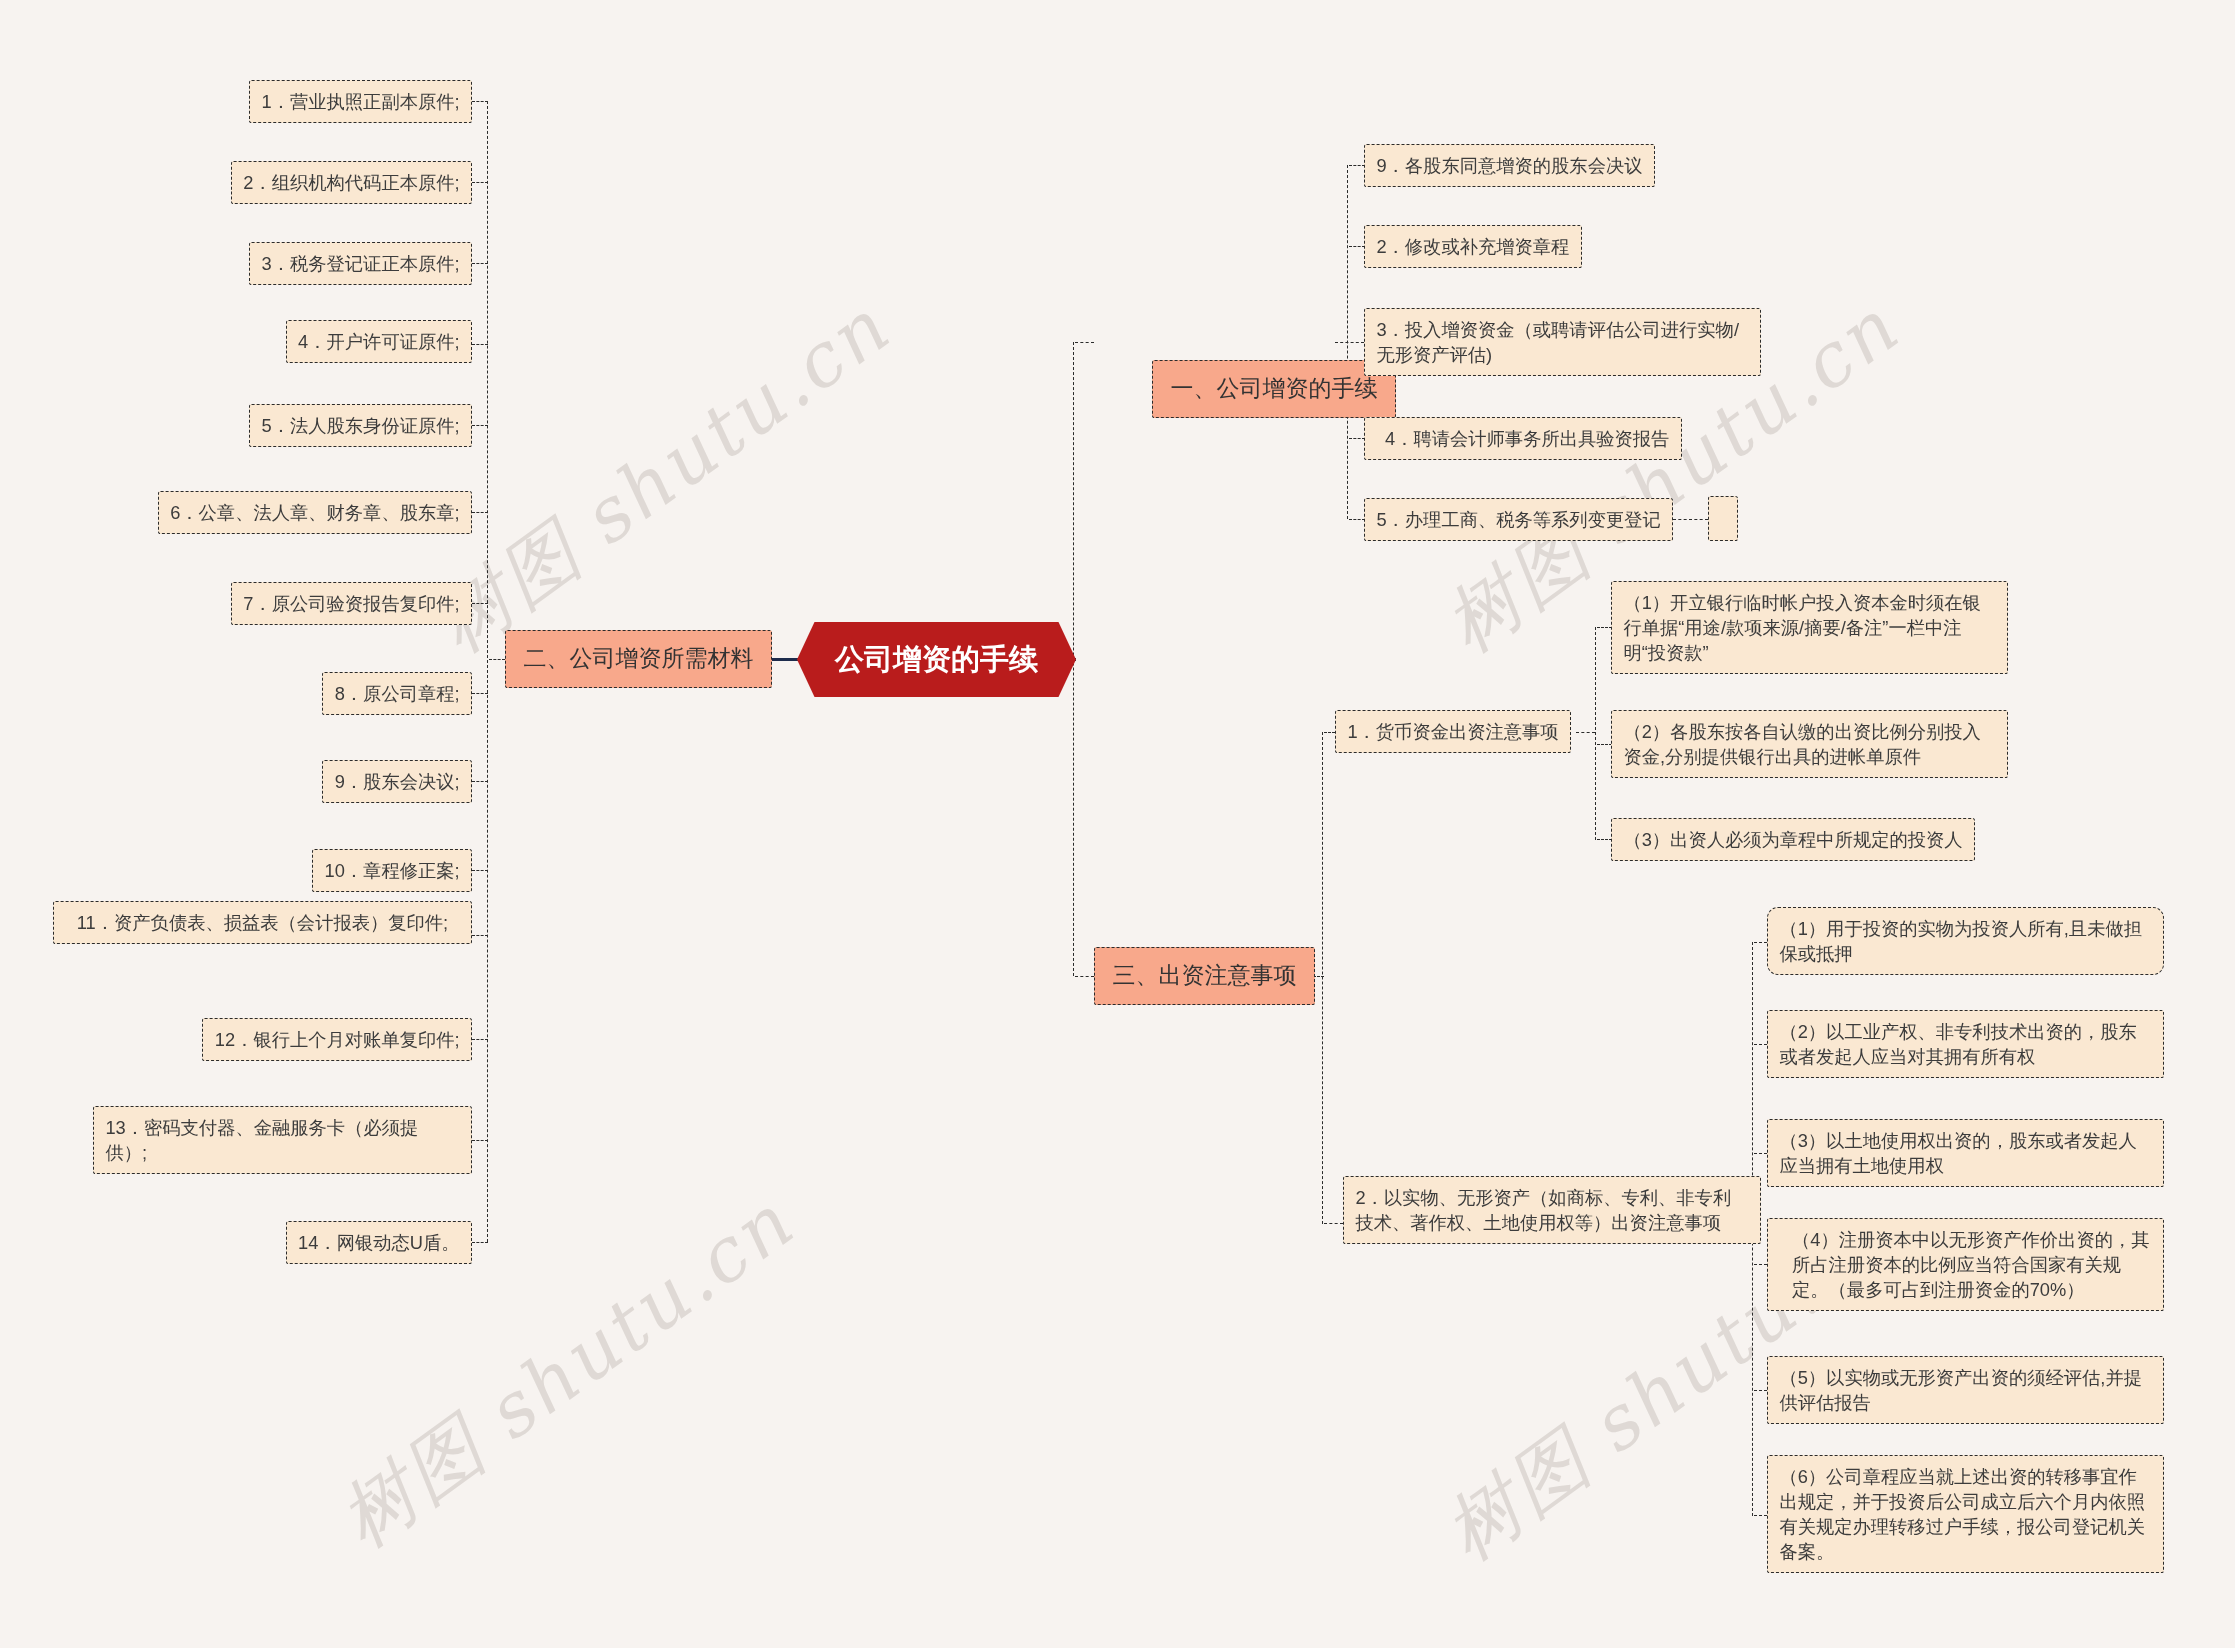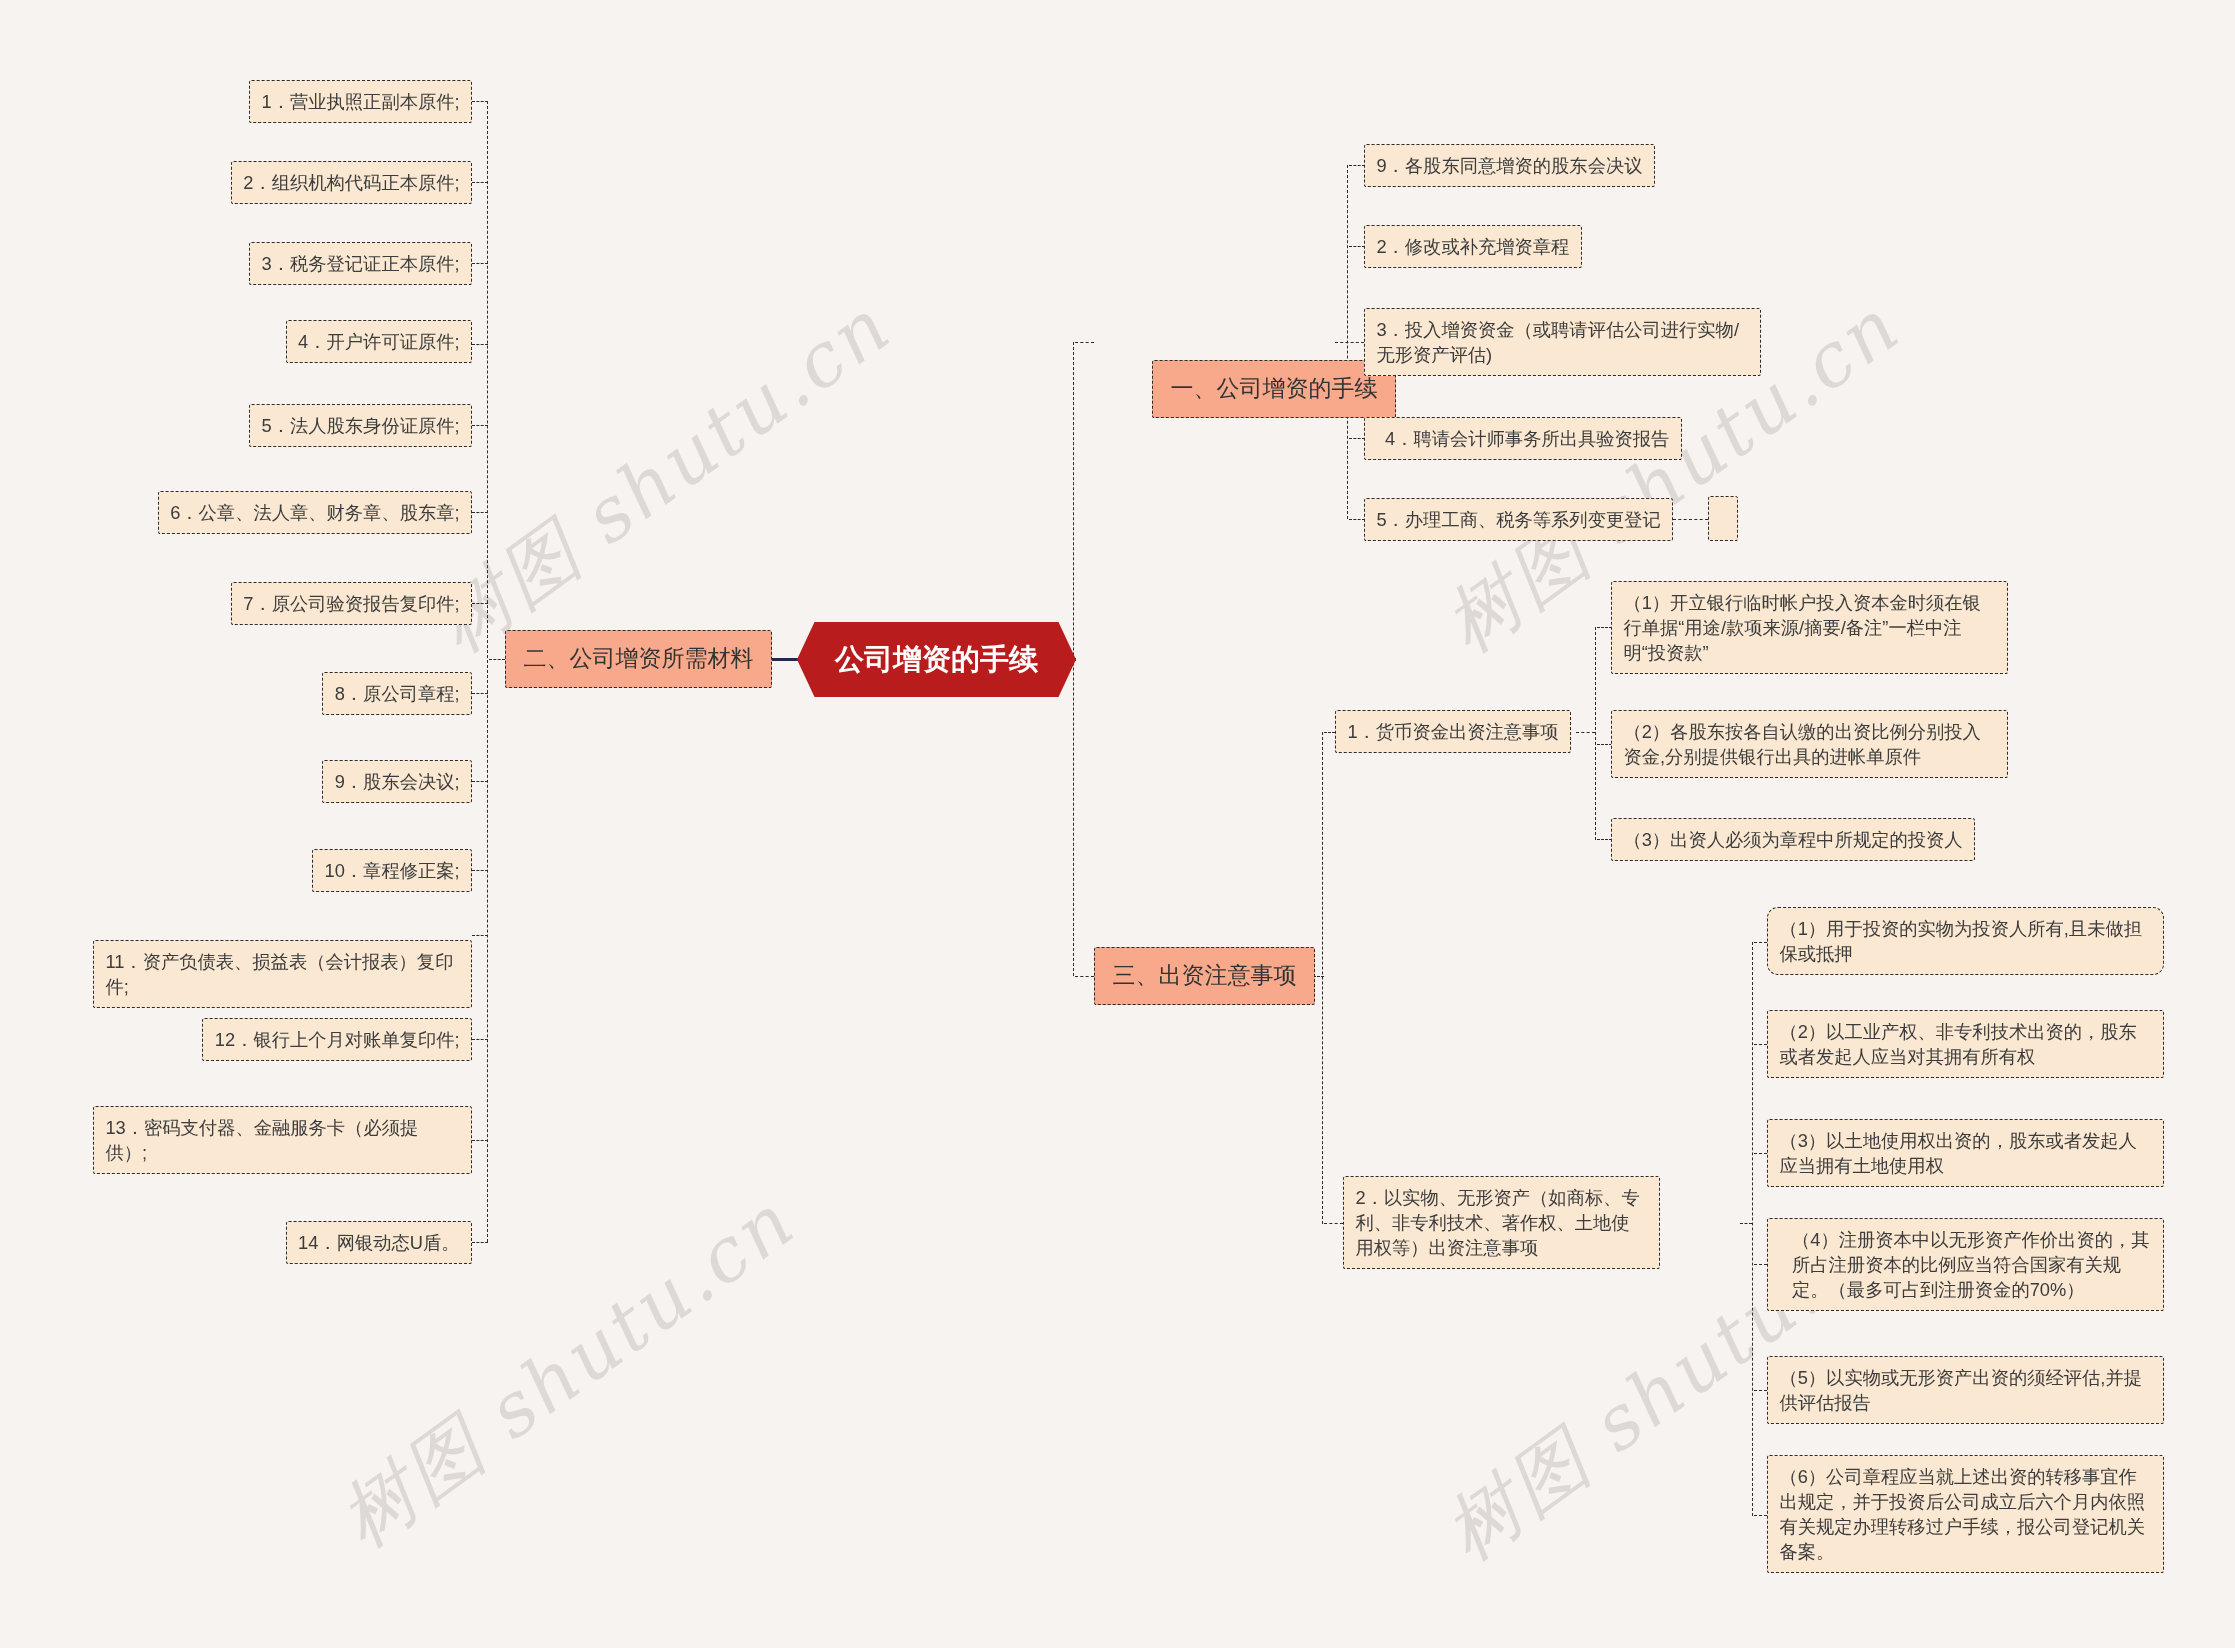--- a/index.html
+++ b/index.html
@@ -104,37 +104,37 @@
 <div class="node leaf" style="right:1764px;top:80px;">1．营业执照正副本原件;</div>
 <div class="node leaf" style="right:1764px;top:161px;">2．组织机构代码正本原件;</div>
 <div class="node leaf" style="right:1764px;top:242px;">3．税务登记证正本原件;</div>
 <div class="node leaf" style="right:1764px;top:320px;">4．开户许可证原件;</div>
 <div class="node leaf" style="right:1764px;top:404px;">5．法人股东身份证原件;</div>
 <div class="node leaf" style="right:1764px;top:491px;">6．公章、法人章、财务章、股东章;</div>
 <div class="node leaf" style="right:1764px;top:582px;">7．原公司验资报告复印件;</div>
 <div class="node leaf" style="right:1764px;top:672px;">8．原公司章程;</div>
 <div class="node leaf" style="right:1764px;top:760px;">9．股东会决议;</div>
 <div class="node leaf" style="right:1764px;top:849px;">10．章程修正案;</div>
-<div class="node leaf wrap" style="right:1764px;top:940px;width:379px;">11．资产负债表、损益表（会计报表）复印件;</div>
+<div class="node leaf wrap" style="right:1764px;top:901px;width:419px;text-align:center;">11．资产负债表、损益表（会计报表）复印件;</div>
 <div class="node leaf" style="right:1764px;top:1018px;">12．银行上个月对账单复印件;</div>
 <div class="node leaf wrap" style="right:1764px;top:1106px;width:379px;">13．密码支付器、金融服务卡（必须提供）;</div>
 <div class="node leaf" style="right:1764px;top:1221px;">14．网银动态U盾。</div>
 
 <div class="node leaf" style="left:1364px;top:144px;">9．各股东同意增资的股东会决议</div>
 <div class="node leaf" style="left:1364px;top:225px;">2．修改或补充增资章程</div>
 <div class="node leaf wrap" style="left:1364px;top:308px;width:397px;">3．投入增资资金（或聘请评估公司进行实物/无形资产评估)</div>
 <div class="node leaf" style="left:1364px;top:417px;padding-left:20px;">4．聘请会计师事务所出具验资报告</div>
 <div class="node leaf" style="left:1364px;top:498px;">5．办理工商、税务等系列变更登记</div>
 <div class="node leaf" style="left:1708px;top:496px;width:30px;height:45px;"></div>
 
 <div class="node leaf" style="left:1335px;top:710px;">1．货币资金出资注意事项</div>
 <div class="node leaf wrap" style="left:1611px;top:581px;width:397px;">（1）开立银行临时帐户投入资本金时须在银行单据“用途/款项来源/摘要/备注”一栏中注明“投资款”</div>
 <div class="node leaf wrap" style="left:1611px;top:710px;width:397px;">（2）各股东按各自认缴的出资比例分别投入资金,分别提供银行出具的进帐单原件</div>
 <div class="node leaf" style="left:1611px;top:818px;">（3）出资人必须为章程中所规定的投资人</div>
 
-<div class="node leaf wrap" style="left:1343px;top:1176px;width:317px;">2．以实物、无形资产（如商标、专利、非专利技术、著作权、土地使用权等）出资注意事项</div>
+<div class="node leaf wrap" style="left:1343px;top:1176px;width:418px;">2．以实物、无形资产（如商标、专利、非专利技术、著作权、土地使用权等）出资注意事项</div>
 <div class="node leaf wrap" style="left:1767px;top:907px;width:397px;border-radius:11px;">（1）用于投资的实物为投资人所有,且未做担保或抵押</div>
 <div class="node leaf wrap" style="left:1767px;top:1010px;width:397px;">（2）以工业产权、非专利技术出资的，股东或者发起人应当对其拥有所有权</div>
 <div class="node leaf wrap" style="left:1767px;top:1119px;width:397px;">（3）以土地使用权出资的，股东或者发起人应当拥有土地使用权</div>
 <div class="node leaf wrap" style="left:1767px;top:1218px;width:397px;padding-left:24px;">（4）注册资本中以无形资产作价出资的，其所占注册资本的比例应当符合国家有关规定。（最多可占到注册资金的70%）</div>
 <div class="node leaf wrap" style="left:1767px;top:1356px;width:397px;">（5）以实物或无形资产出资的须经评估,并提供评估报告</div>
 <div class="node leaf wrap" style="left:1767px;top:1455px;width:397px;">（6）公司章程应当就上述出资的转移事宜作出规定，并于投资后公司成立后六个月内依照有关规定办理转移过户手续，报公司登记机关备案。</div>
 
 
 </body></html>

